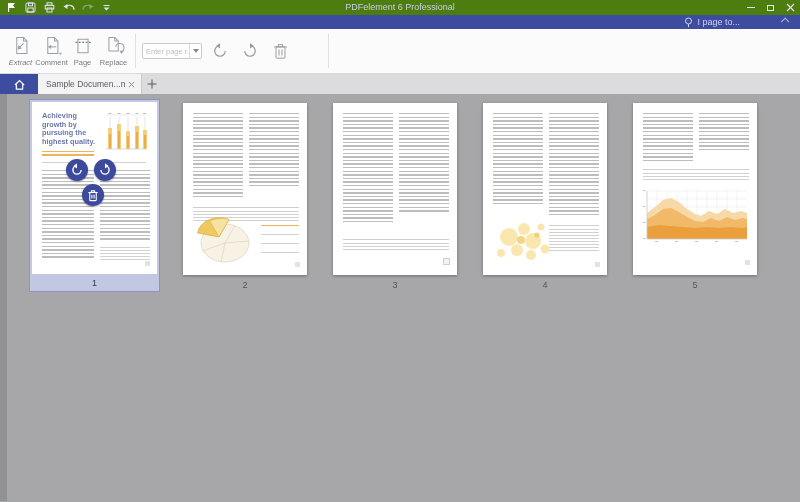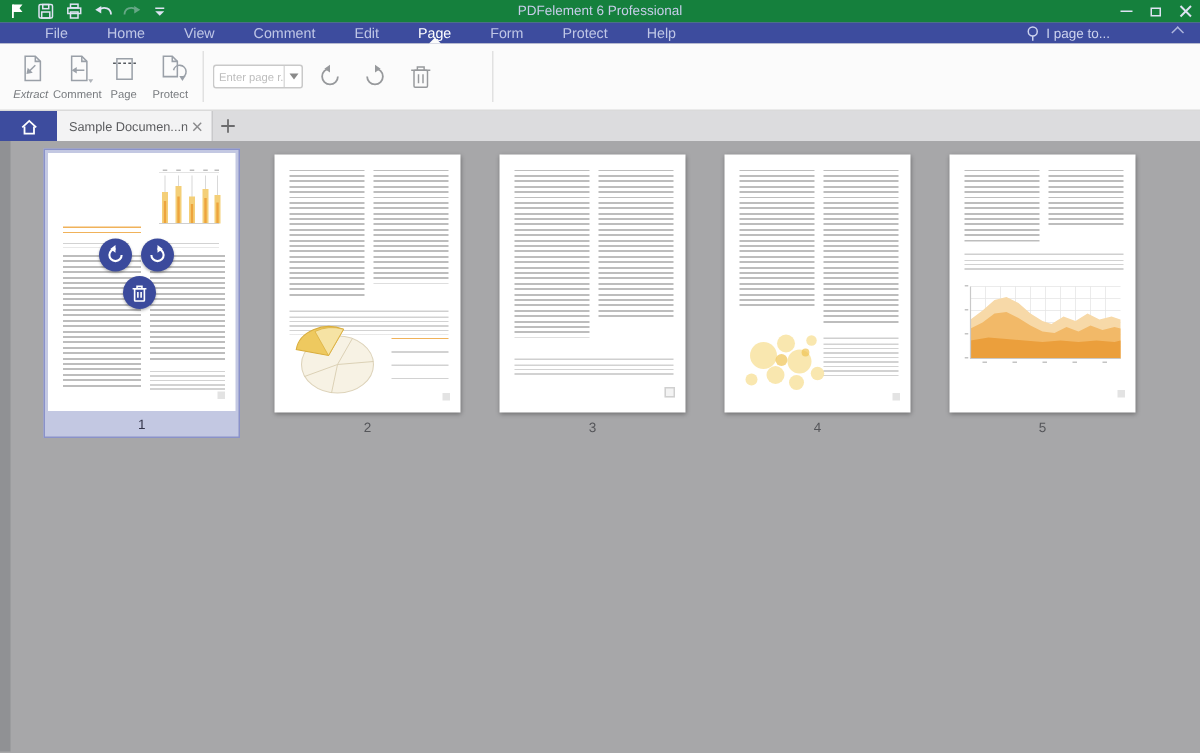--- a/index.html
+++ b/index.html
@@ -1,20 +1,20 @@
 <!DOCTYPE html>
 <html><head>
 <meta charset="utf-8">
 <style>
   * { margin:0; padding:0; box-sizing:border-box; }
   html,body { width:800px; height:502px; overflow:hidden; font-family:"Liberation Sans", sans-serif; background:#a7a7a9; }
   .window { position:relative; width:800px; height:502px; }
 
   
-  .titlebar { position:relative; height:15px; background:#15803d; display:flex; align-items:center; }
+  .titlebar { position:relative; height:15px; background:#4d7c0f; display:flex; align-items:center; }
   .qat { display:flex; align-items:center; gap:6px; padding-left:5px; height:100%; }
   .qat .qbtn { display:flex; align-items:center; justify-content:center; width:13px; height:13px; cursor:pointer; }
   .qat svg { display:block; }
   .app-title { position:absolute; left:0; right:0; top:0; height:15px; line-height:15px; text-align:center; font-size:9px; color:#c7cde9; pointer-events:none; }
   .win-controls { position:absolute; right:4px; top:0; height:15px; display:flex; align-items:center; gap:9px; }
   .wbtn { width:11px; height:11px; display:flex; align-items:center; justify-content:center; cursor:pointer; }
   .glyph-min { width:8px; height:1.5px; background:#dfe3f4; }
   .glyph-max { width:7px; height:6px; border:1.2px solid #dfe3f4; }
 
   
@@ -127,34 +127,20 @@
       <span class="wbtn">
         <svg width="9" height="9" viewBox="0 0 9 9" stroke="#dfe3f4" stroke-width="1.3">
             <line x1="1" y1="1" x2="8" y2="8"></line>
             <line x1="8" y1="1" x2="1" y2="8"></line>
           </svg>
       </span>
     </div>
   </div>
 
   <div class="menubar">
-    <div class="menu-items">
-      <span class="menu-item">File</span>
-      <span class="menu-item">Home</span>
-      <span class="menu-item">View</span>
-      <span class="menu-item">Comment</span>
-      <span class="menu-item">Edit</span>
-      <span class="menu-item active">
-          <span>Page</span>
-          <span class="tab-arrow"></span>
-        </span>
-      <span class="menu-item">Form</span>
-      <span class="menu-item">Protect</span>
-      <span class="menu-item">Help</span>
-    </div>
     <div class="iwantto">
       <svg width="9" height="11" viewBox="0 0 9 11">
           <circle cx="4.5" cy="4" r="3" fill="none" stroke="#ccd2ee" stroke-width="1"></circle>
           <line x1="4.5" y1="7" x2="4.5" y2="10.2" stroke="#ccd2ee" stroke-width="1"></line>
         </svg>
       <span>I page to...</span>
     </div>
     <div class="collapse">
         <i></i>
       </div>
@@ -187,21 +173,21 @@
       </svg>
       <span class="rlabel">Page</span>
     </div>
     <div class="rbtn">
       <svg width="22" height="22" viewBox="0 0 26 26">
         <path d="M7 3 h7 l4 4 v12 h-11 z" fill="none" stroke="#9aa0a8" stroke-width="1.2"></path>
         <path d="M14 3 v4 h4" fill="none" stroke="#9aa0a8" stroke-width="1.2"></path>
         <path d="M15 14 a5 5 0 1 1 6 6" fill="none" stroke="#9aa0a8" stroke-width="1.2"></path>
         <polygon points="22,22.5 19.5,18.5 24.5,18.5" fill="#9aa0a8"></polygon>
       </svg>
-      <span class="rlabel">Protect</span>
+      <span class="rlabel">Replace</span>
     </div>
 
     <div class="vsep"></div>
 
     <div class="pagebox">
       <input type="text" placeholder="Enter page r..." style="">
       <span class="dd">
           <span class="caret-down"></span>
         </span>
     </div>
@@ -253,20 +239,21 @@
           <line x1="0.5" y1="5" x2="9.5" y2="5"></line>
         </svg>
     </div>
   </div>
 
   <div class="canvas">
     <div class="edge-strip"></div>
 
     <div class="thumb-sel">
       <div class="page sel-page">
+        <div class="p1-title">Achieving growth by pursuing the highest quality.</div>
         <div class="abs txt-orange" style="left:10px; top:49px; width:52px; height:7px;"></div>
         <svg class="abs" style="left:70px; top:10px;" width="48" height="42" viewBox="0 0 48 42">
           <line x1="4" y1="3" x2="44" y2="3" stroke="#e0e0e0" stroke-width="0.6"></line>
           <g stroke="#d9d9d9" stroke-width="0.7">
             <line x1="8" y1="5" x2="8" y2="37"></line>
               <line x1="17" y1="5" x2="17" y2="37"></line>
             <line x1="26" y1="5" x2="26" y2="37"></line>
               <line x1="35" y1="5" x2="35" y2="37"></line>
             <line x1="43" y1="5" x2="43" y2="37"></line>
           </g>

